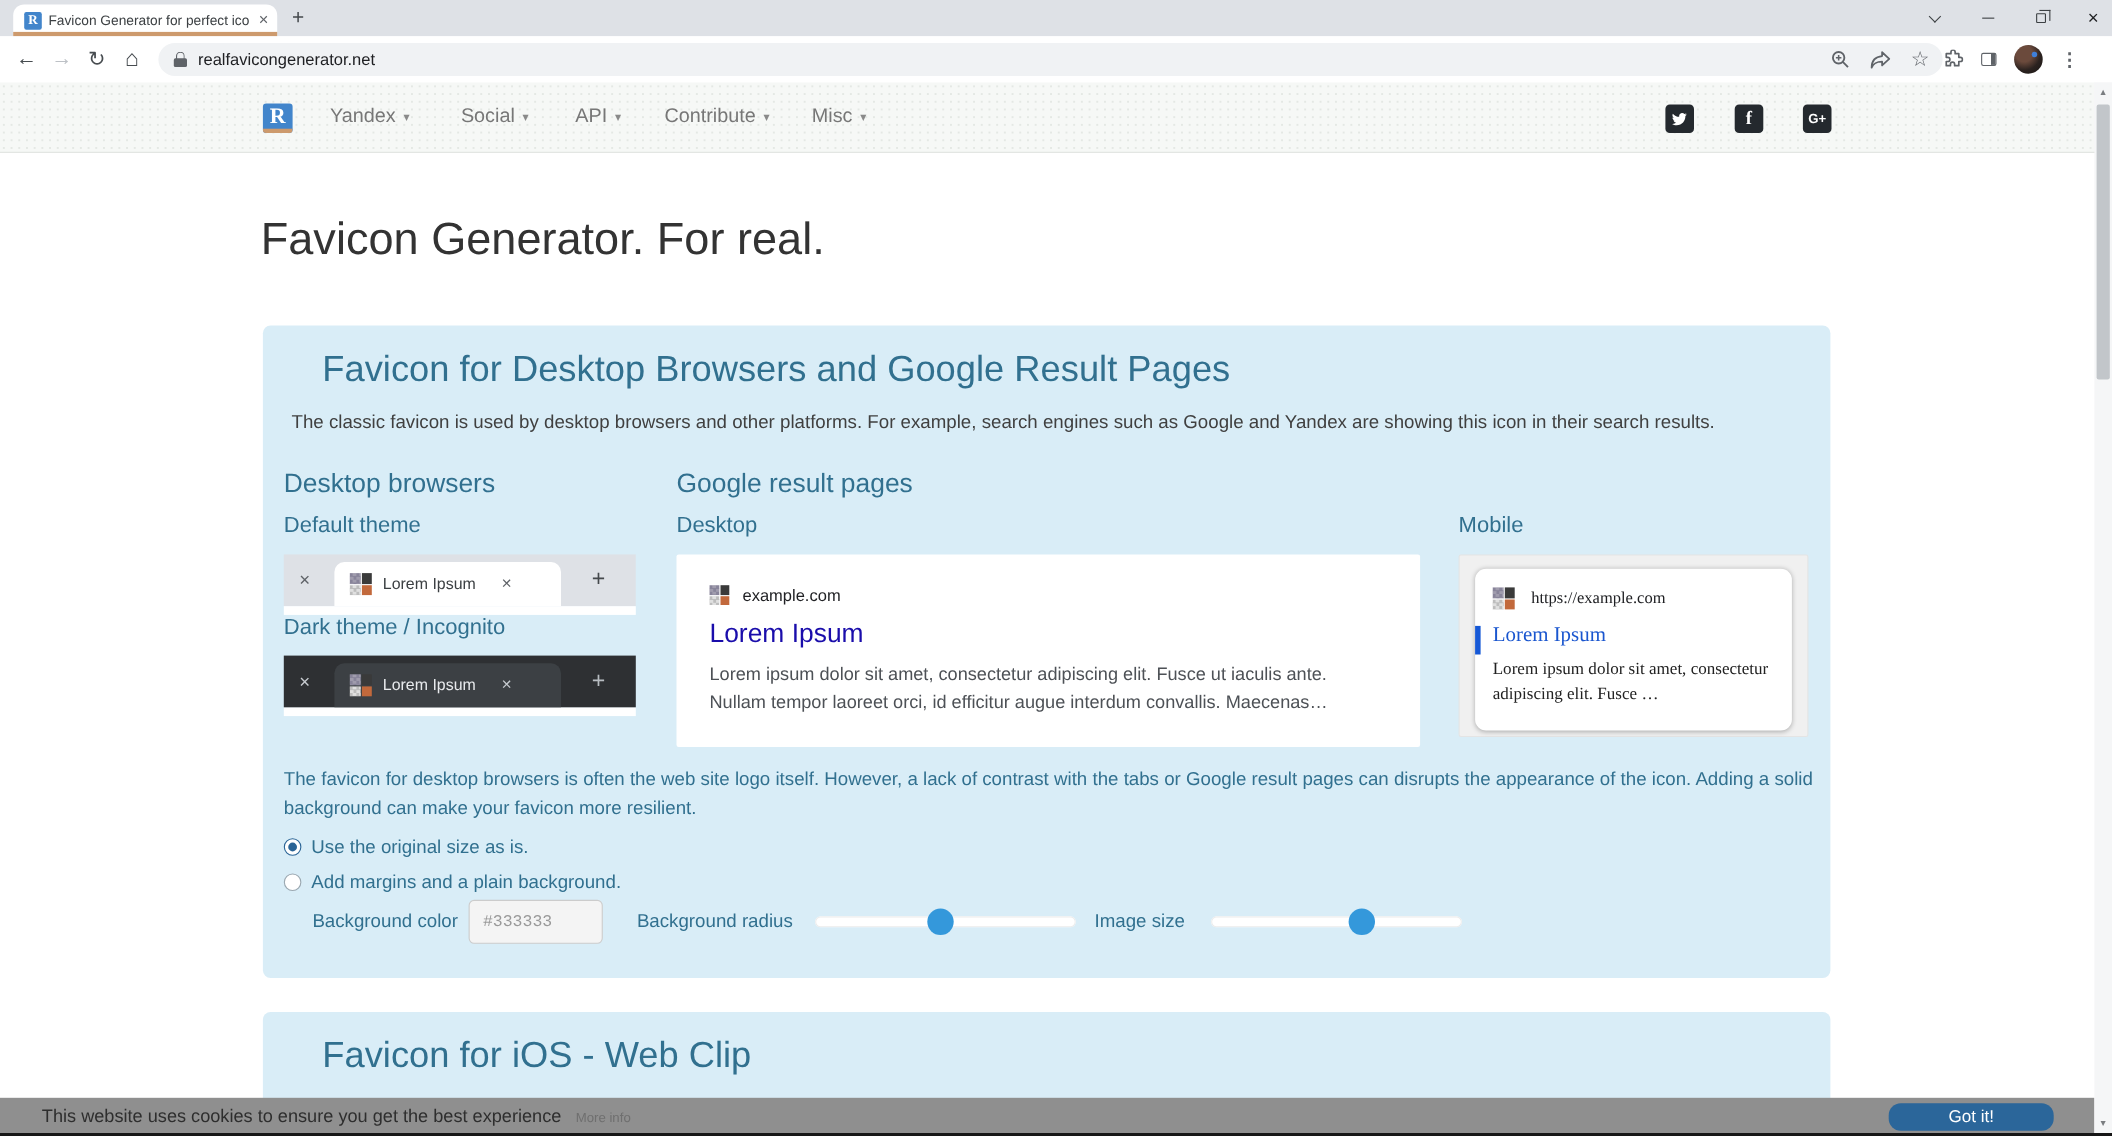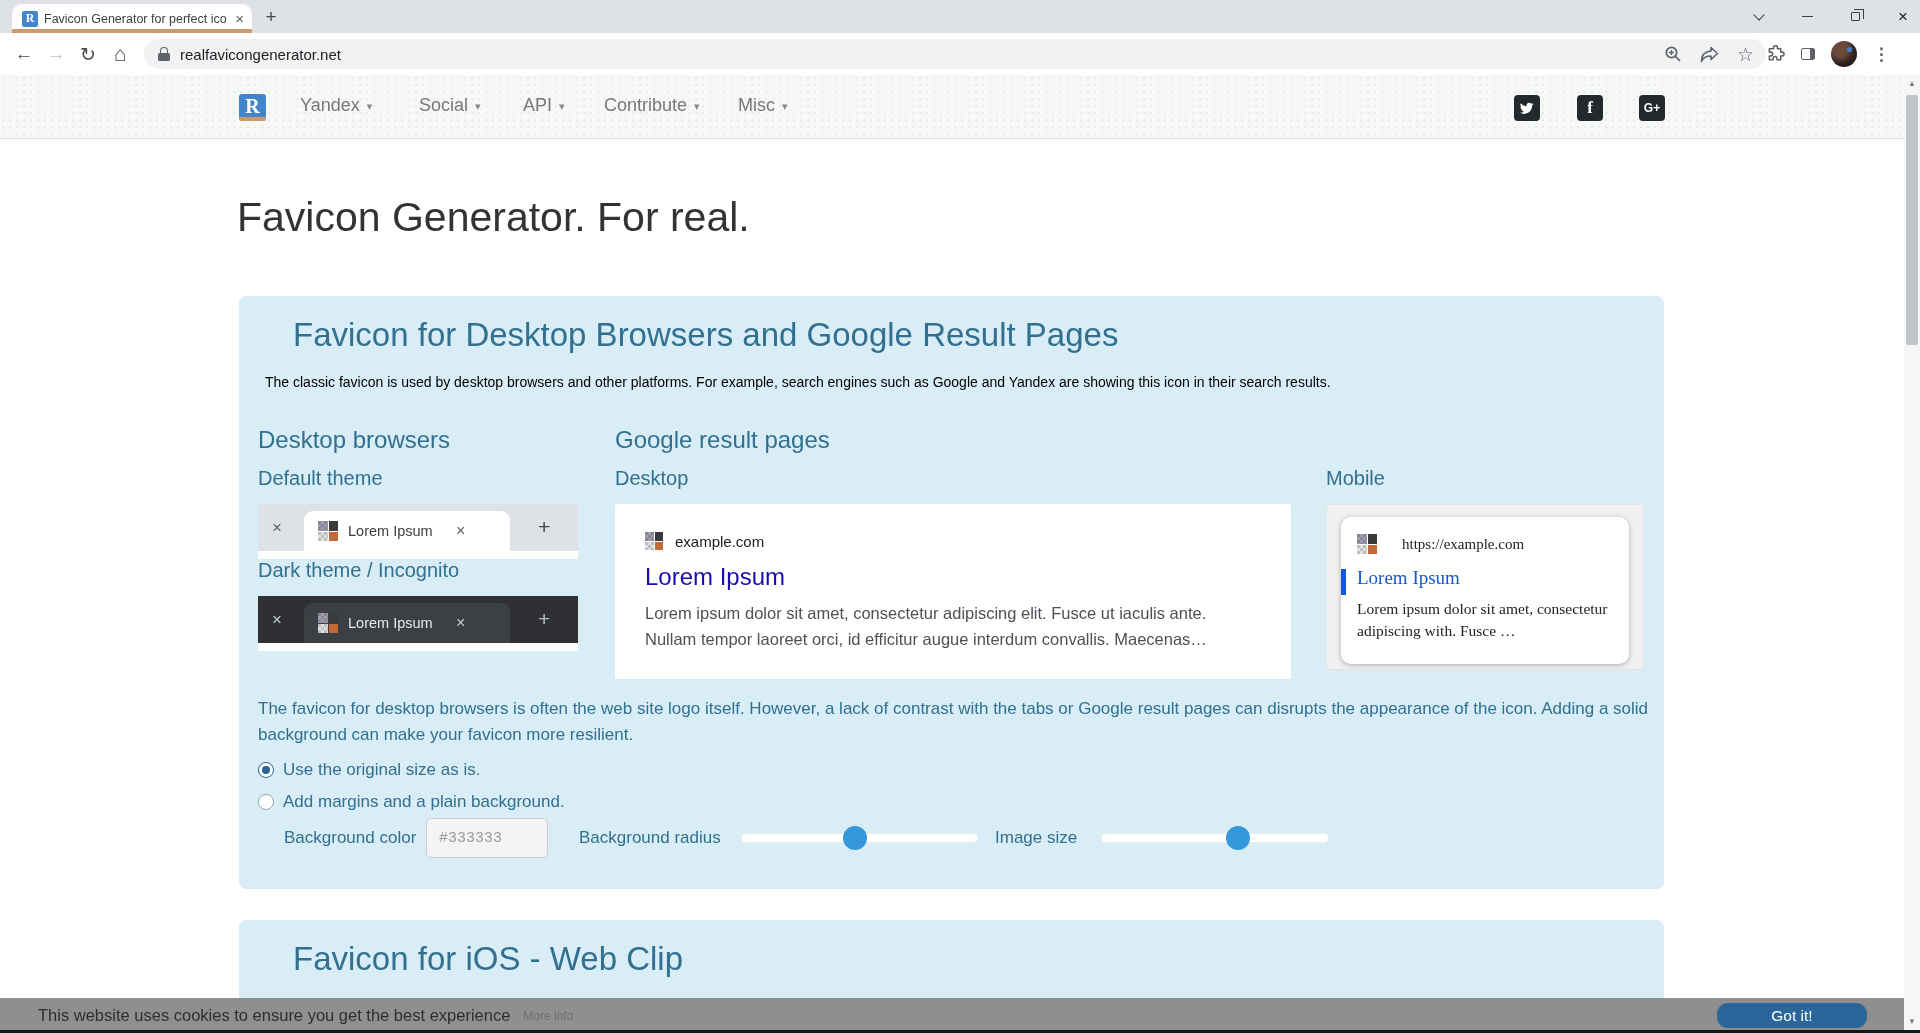--- a/index.html
+++ b/index.html
@@ -68,21 +68,21 @@
   .fb-glyph { font-family:"Liberation Serif", serif; font-weight:bold; font-size:17px; }
   .gp-glyph { font-weight:bold; font-size:12px; letter-spacing:0; }
 
   
   .page-title { position:absolute; left:237px; top:194px; font-size:41px; font-weight:400; color:#333; }
 
   .panel { position:absolute; left:239px; width:1425px; background:#d9edf7; border-radius:7px; }
   .panel-desktop { top:296px; height:593px; }
   .panel-ios { top:920px; height:200px; }
   .panel h2 { position:absolute; left:26px; top:20px; font-size:33px; font-weight:500; color:#31708f;margin-left:28px; }
-  .panel .intro { position:absolute; left:26px; top:78px; font-size:14px; color:#000000; }
+  .panel .intro { position:absolute; left:26px; top:78px; font-size:17px; color:#404040; }
 
   .col { position:absolute; }
   .col-desktop { left:19px; top:130px; width:332px; }
   .col-google  { left:376px; top:130px; width:676px; }
   .col-mobile  { left:1087px; top:171px; width:318px; }
   .col h3 { font-size:24px; font-weight:500; color:#31708f; margin-bottom:13px; }
   .col h4 { font-size:20px; font-weight:500; color:#31708f; margin-bottom:14px; }
   .mt20 { }
 
   
@@ -118,21 +118,21 @@
   .gcard-head { display:flex; align-items:center; gap:12px; }
   .gcard-url { font-size:15px; color:#202124; }
   .gcard-title { font-size:24px; color:#1a0dab; margin-top:13px; cursor:pointer; }
   .gcard-snippet { font-size:16.5px; line-height:1.55; color:#4d5156; margin-top:10px; }
 
   
   .mcard-outer { width:318px; height:166px; background:#f0f0f0; border:1px solid #e4e4e4; padding:12px 14px;
     border-radius:2px; }
   .mcard { width:100%; height:147px; background:#fff; border-radius:10px; box-shadow:0 1px 5px rgba(0,0,0,.28);
     position:relative; padding:17px 14px 0 16px; font-family:"Liberation Serif", serif; }
-  .mcard-head { display:flex; align-items:center; gap:25px; }
+  .mcard-head { display:flex; align-items:center; gap:15px; }
   .mcard-url { font-size:15px; color:#202124; }
   .mcard-bar { position:absolute; left:0; top:52px; width:5px; height:26px; background:#1558d6; }
   .mcard-title { font-size:19px; color:#1a56cf; margin-top:13px; cursor:pointer; }
   .mcard-snippet { font-size:15.5px; line-height:1.45; color:#222; margin-top:9px; }
 
   .panel-note { position:absolute; left:19px; top:400px; width:1395px; font-size:17px; line-height:1.55; color:#31708f; }
 
   .radio-row { position:absolute; left:19px; display:flex; align-items:center; gap:9px; cursor:pointer; }
   .radio-1 { top:464px; } .radio-2 { top:496px; }
   .radio { width:16px; height:16px; border-radius:50%; background:#fff; border:1px solid #9aa7b0; position:relative; flex:none; }
@@ -332,21 +332,21 @@
           <div class="demo-favicon fv20">
             <span class="q-tl"></span>
               <span class="q-tr"></span>
               <span class="q-bl"></span>
               <span class="q-br"></span>
           </div>
           <span class="mcard-url">https://example.com</span>
         </div>
         <div class="mcard-bar"></div>
         <div class="mcard-title">Lorem Ipsum</div>
-        <div class="mcard-snippet">Lorem ipsum dolor sit amet, consectetur adipiscing with. Fusce …</div>
+        <div class="mcard-snippet">Lorem ipsum dolor sit amet, consectetur adipiscing elit. Fusce …</div>
       </div>
     </div>
   </div>
 
   <p class="panel-note">The favicon for desktop browsers is often the web site logo itself. However, a lack of contrast with the tabs or Google result pages can disrupts the appearance of the icon. Adding a solid background can make your favicon more resilient.</p>
 
   <div class="radio-row radio-1">
     <span class="radio checked"></span>
     <span class="radio-label">Use the original size as is.</span>
   </div>

